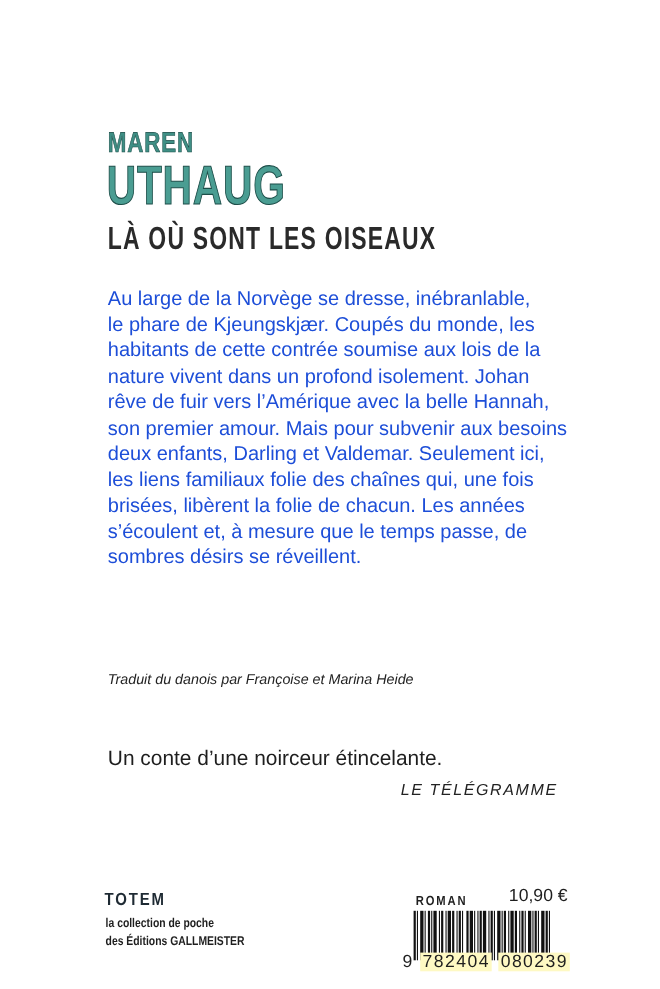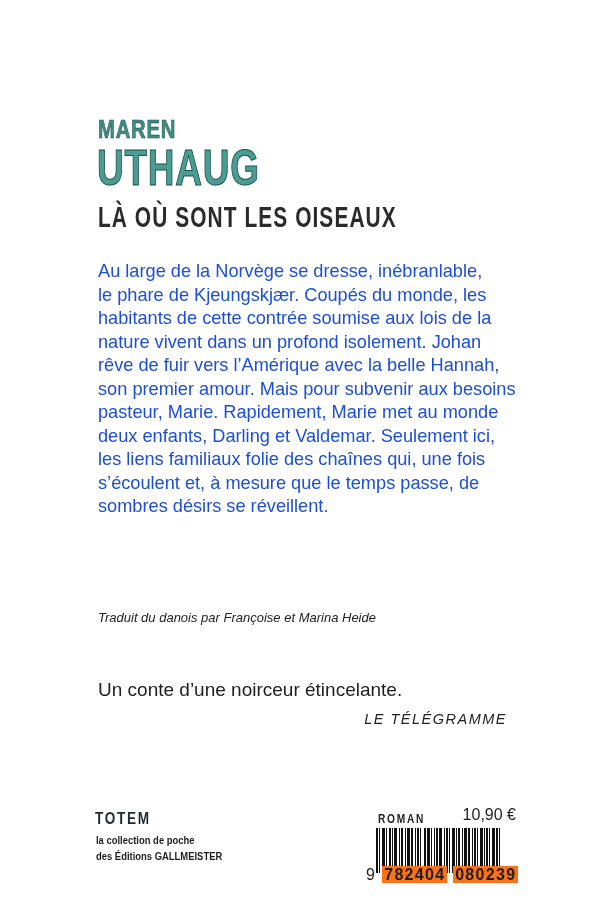--- a/index.html
+++ b/index.html
@@ -42,40 +42,40 @@
     position: absolute; left: 96px; top: 832px; font-size: 11.5px; line-height: 16px; color: #1e1e1e;
     font-weight: bold; transform: scaleX(0.82); transform-origin: left top; white-space: nowrap;
   }
   #barcode-block { position: absolute; left: 366px; top: 806px; width: 150px; height: 80px; }
   #roman { position: absolute; left: 12px; top: 6px; font-size: 12px; letter-spacing: 2px; font-weight: bold; transform: scaleX(0.85); transform-origin: left top; }
   #price { position: absolute; right: 0px; top: 0px; font-size: 16px; color: #1e1e1e; }
   #bars { position: absolute; left: 10px; top: 22px; width: 136px; height: 45px; display: flex; align-items: stretch; }
   #bars span { display: block; background: #111; margin-right: 1px; }
   #isbn { position: absolute; left: 0px; top: 60px; font-size: 16px; letter-spacing: 1.3px; color: #1e1e1e; white-space: nowrap; }
   #isbn .first { margin-right: 6px; }
-  #isbn .grp { background: #f97316; padding: 0 2px; font-weight: bold; }
+  #isbn .grp { background: #fef9c3; padding: 0 2px; }
 </style>
 </head>
 <body>
 
 <div>
   <div id="author-first" class="cond">MAREN</div>
   <div id="author-last" class="cond">UTHAUG</div>
   <div id="title" class="cond">LÀ OÙ SONT LES OISEAUX</div>
 
   <div id="blurb">
     <span class="line">Au large de la Norvège se dresse, inébranlable,</span>
     <span class="line">le phare de Kjeungskjær. Coupés du monde, les</span>
     <span class="line">habitants de cette contrée soumise aux lois de la</span>
     <span class="line">nature vivent dans un profond isolement. Johan</span>
     <span class="line">rêve de fuir vers l’Amérique avec la belle Hannah,</span>
     <span class="line">son premier amour. Mais pour subvenir aux besoins</span>
-    <span class="line">pasteur, Marie. Rapidement, Marie met au monde</span>
     <span class="line">deux enfants, Darling et Valdemar. Seulement ici,</span>
     <span class="line">les liens familiaux folie des chaînes qui, une fois</span>
+    <span class="line">brisées, libèrent la folie de chacun. Les années</span>
     <span class="line">s’écoulent et, à mesure que le temps passe, de</span>
     <span class="line">sombres désirs se réveillent.</span>
   </div>
 
   <div id="translator">Traduit du danois par Françoise et Marina Heide</div>
   <div id="quote">Un conte d’une noirceur étincelante.</div>
   <div id="quote-source">LE TÉLÉGRAMME</div>
 
   <div id="totem" class="cond">TOTEM</div>
   <div id="collection">

